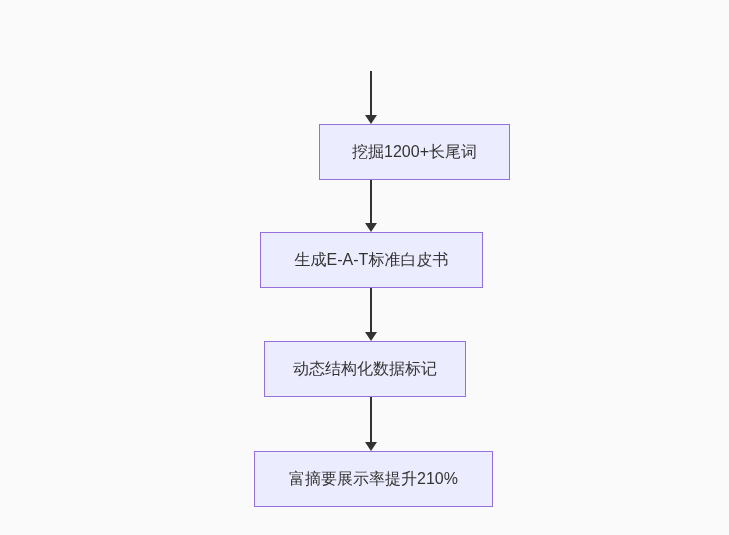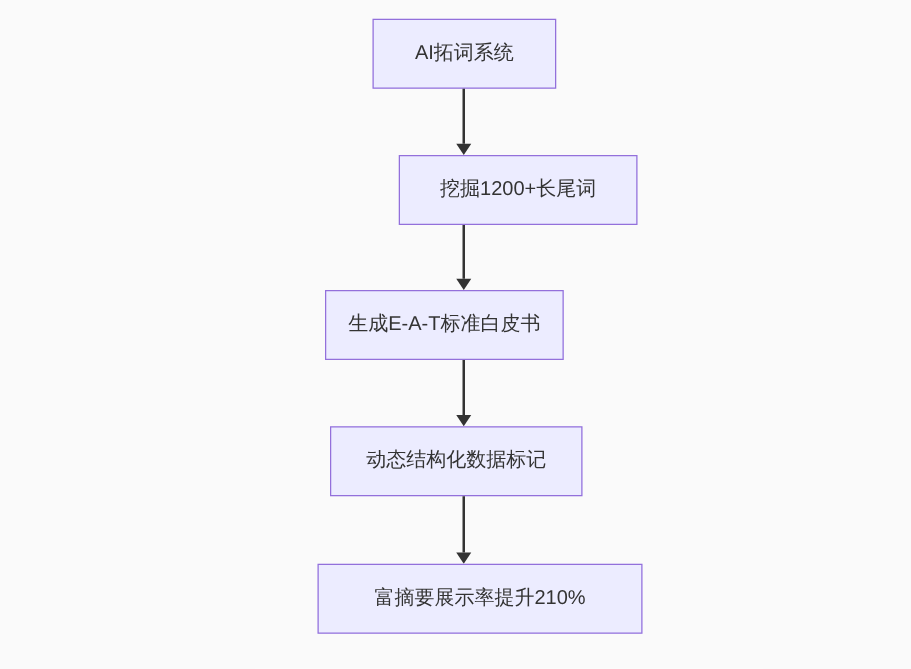--- a/index.html
+++ b/index.html
@@ -28,23 +28,23 @@
     display: flex;
     align-items: center;
     justify-content: center;
     color: var(--text);
     font-size: 16px;
     line-height: 1;
     white-space: nowrap;
   }
   .n1 { left: 298px; top: 15px;  width: 147px; }
   .n2 { left: 275px; top: 124px; width: 191px; margin-left: 44px; }
-  .n3 { left: 260px; top: 232px; width: 191px; }
+  .n3 { left: 260px; top: 232px; width: 223px; }
   .n4 { left: 264px; top: 341px; width: 202px; }
-  .n5 { left: 254px; top: 451px; width: 260px; }
+  .n5 { left: 254px; top: 451px; width: 239px; }
   .edge {
     position: absolute;
     left: 365px;
     width: 12px;
     display: flex;
     flex-direction: column;
     align-items: center;
   }
   .e1 { top: 71px;  height: 53px; }
   .e2 { top: 180px; height: 52px; }
@@ -60,23 +60,20 @@
     border-left: 6px solid transparent;
     border-right: 6px solid transparent;
     border-top: 9px solid var(--arrow);
   }
 </style>
 </head>
 <body>
 
 <div class="canvas">
 
-  <div class="node n1">
-    <span>AI拓词系统</span>
-  </div>
 
   <div class="edge e1">
     <span class="edge-line"></span>
     <span class="arrowhead"></span>
   </div>
 
   <div class="node n2">
     <span>挖掘1200+长尾词</span>
   </div>
 

